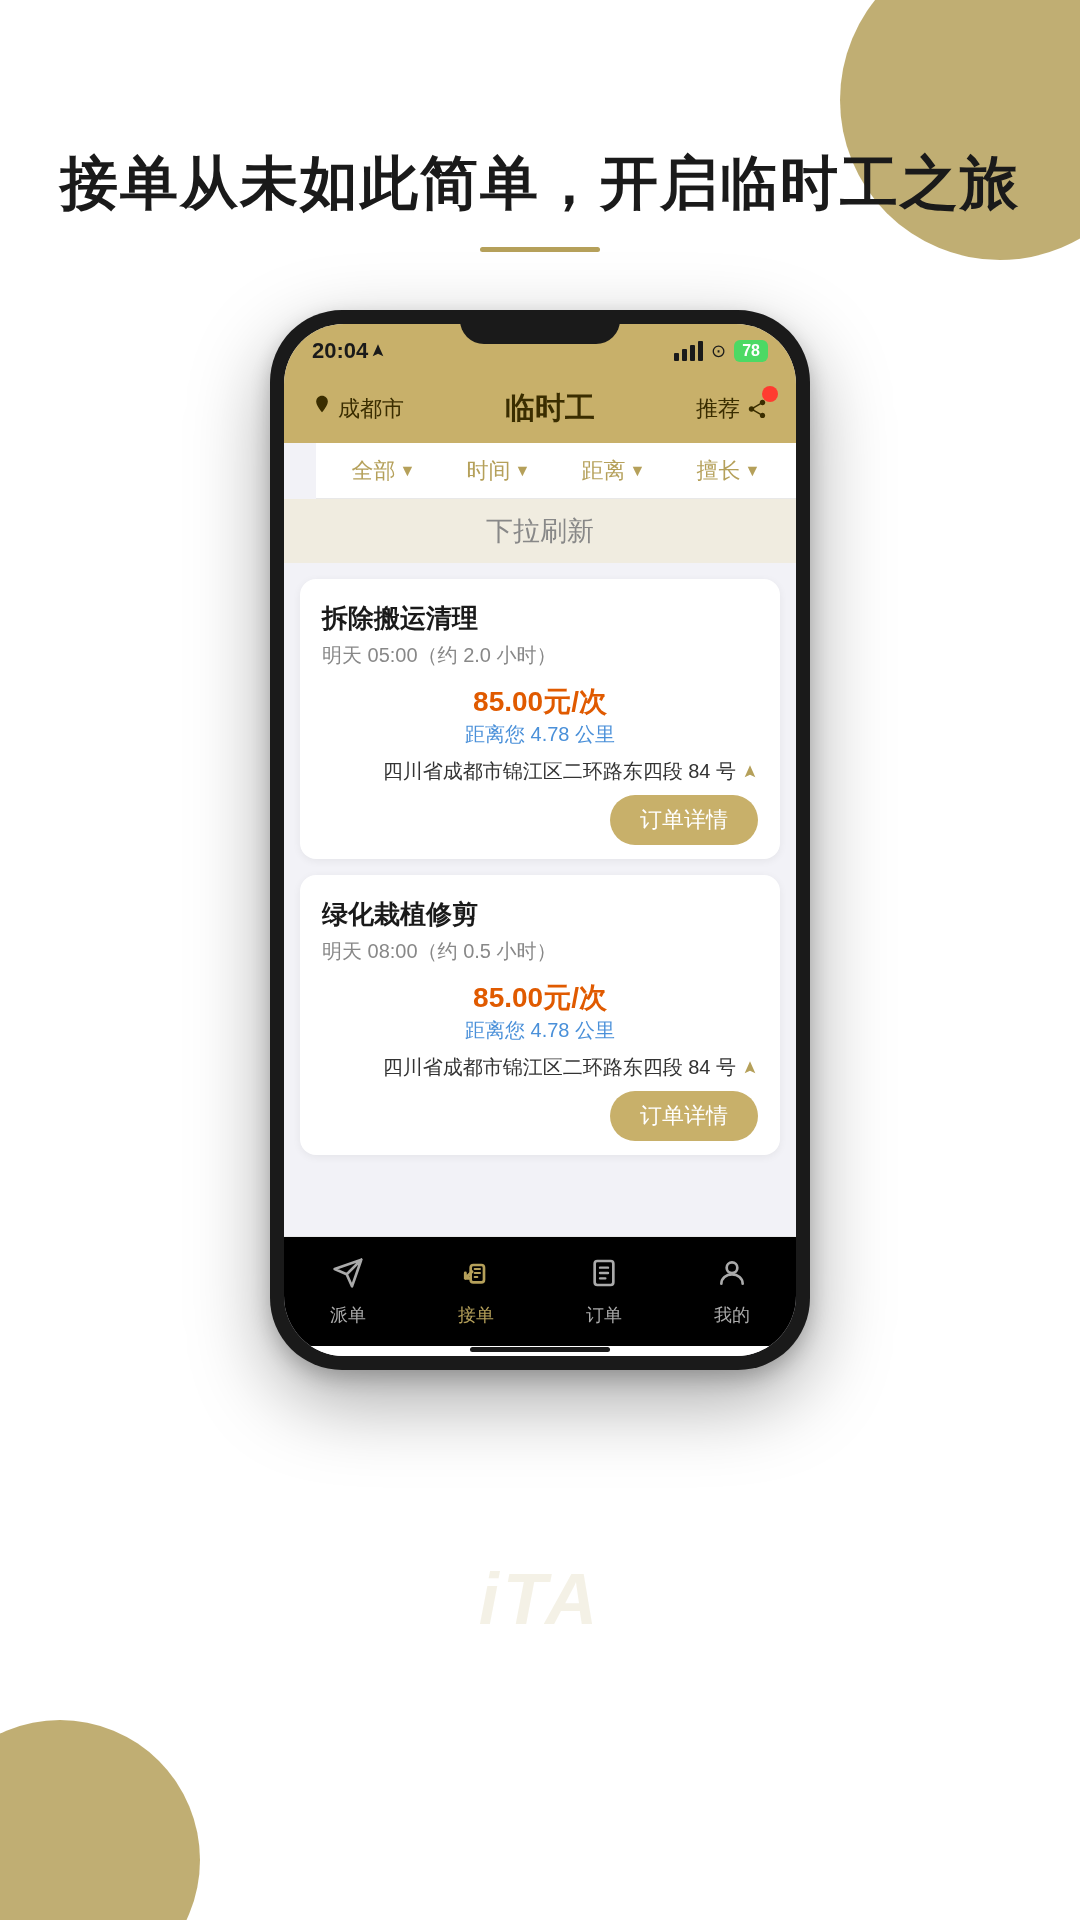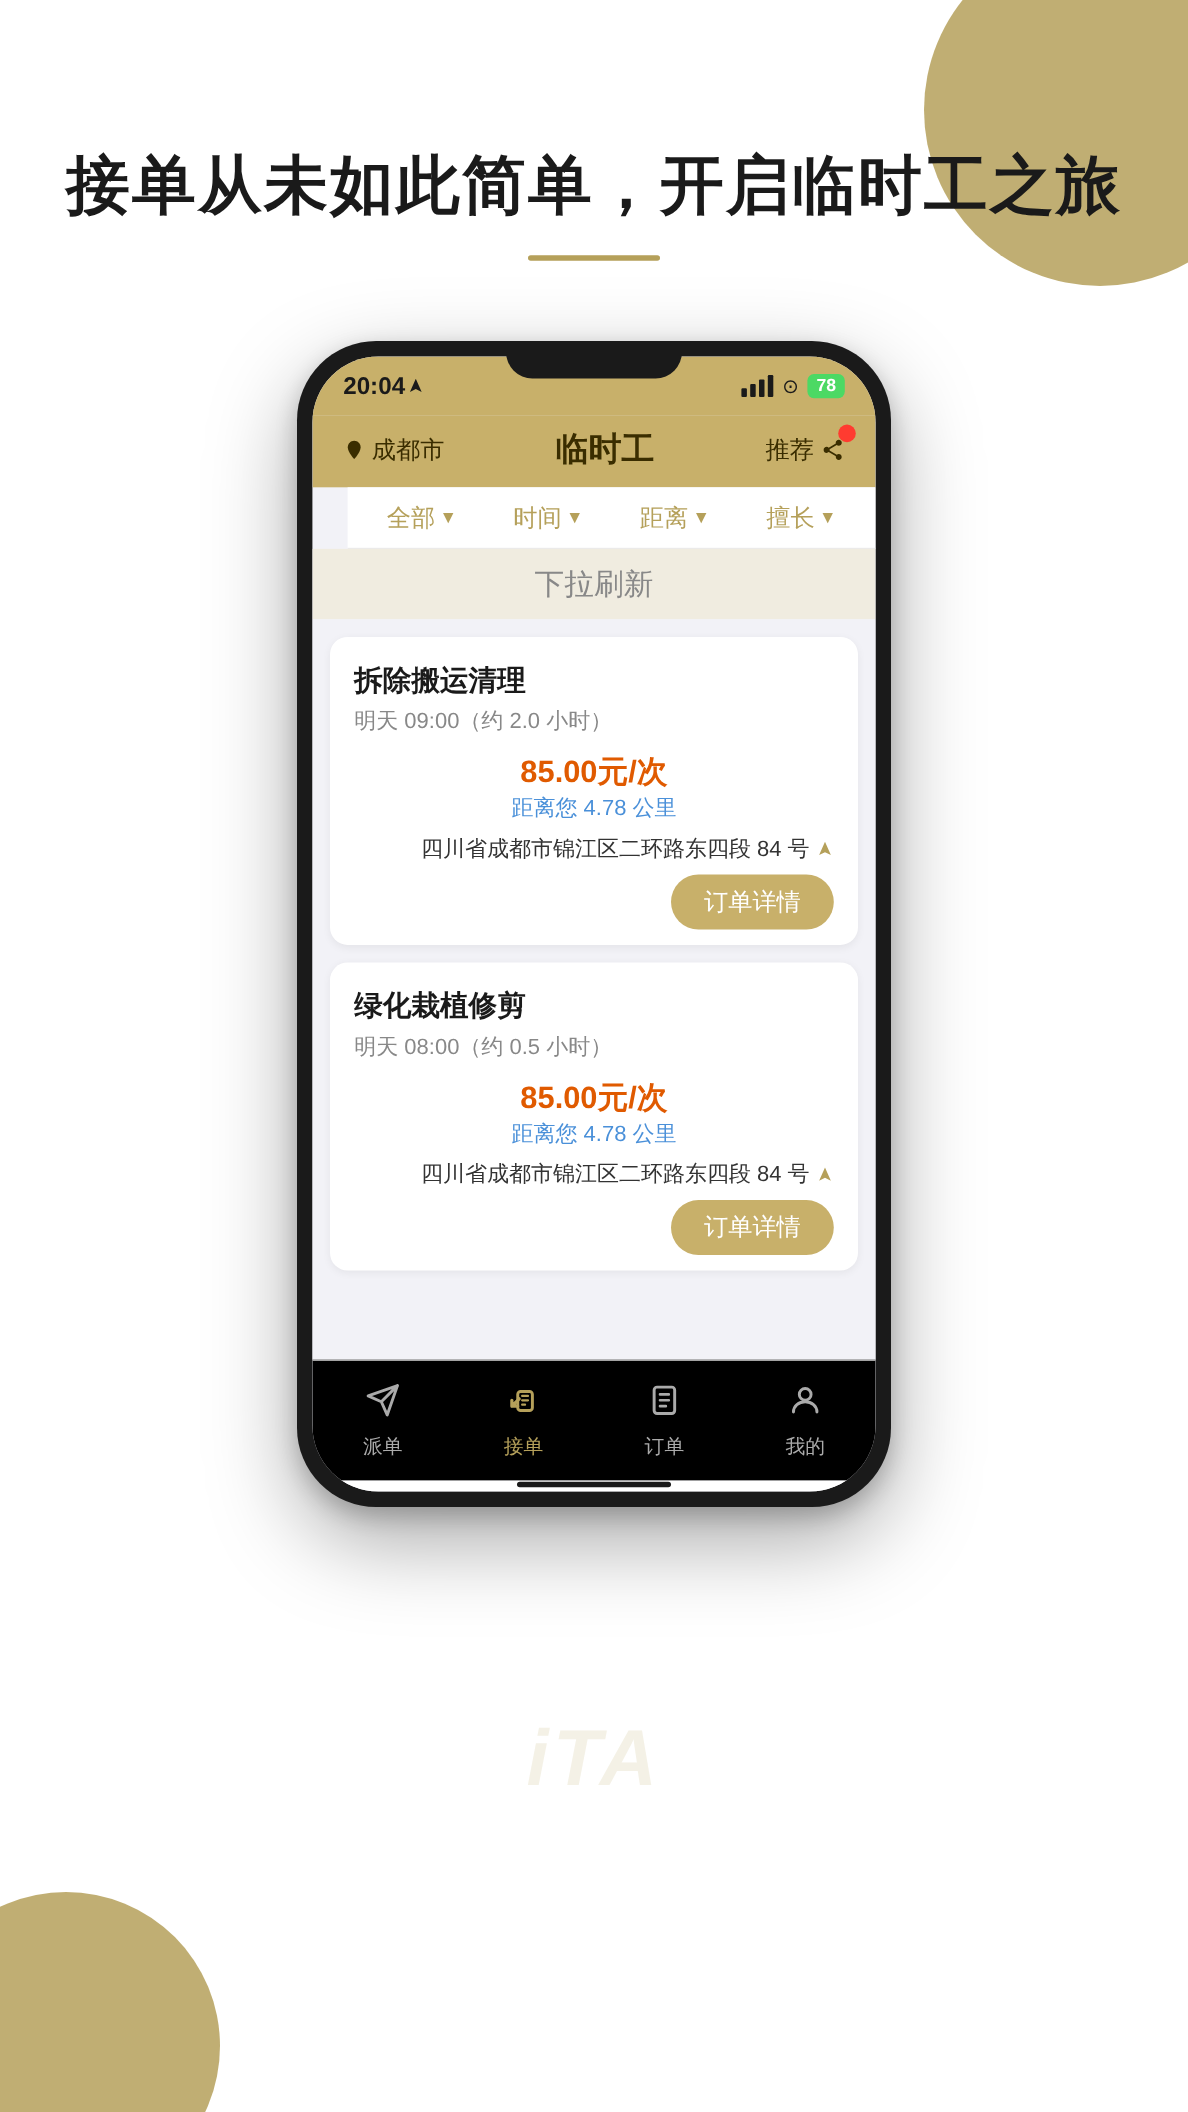--- a/index.html
+++ b/index.html
@@ -40,20 +40,21 @@
       top: 130px;
       left: 0;
       right: 0;
       text-align: center;
     }
     .headline h1 {
       font-size: 58px;
       font-weight: 900;
       color: #1a1a1a;
       letter-spacing: 2px;
+      margin-top: 15px;
     }
     .headline-underline {
       width: 120px;
       height: 5px;
       background: #b5a05a;
       margin: 24px auto 0;
       border-radius: 3px;
     }
 
     
@@ -150,21 +151,20 @@
     .app-header {
       background: #c8b06a;
       padding: 10px 28px 14px;
       display: flex;
       align-items: center;
       justify-content: space-between;
       flex-shrink: 0;
     }
     .header-location {
       display: flex;
-      align-items: center;
       gap: 6px;
       font-size: 22px;
       color: #3a2d00;
     }
     .header-title {
       font-size: 30px;
       font-weight: 700;
       color: #3a2d00;
     }
     .header-recommend {
@@ -430,21 +430,21 @@
       </div>
 
       <div class="pull-refresh">
         <span>下拉刷新</span>
       </div>
 
       <div class="cards-area">
 
         <div class="job-card">
           <div class="job-title">拆除搬运清理</div>
-          <div class="job-time">明天 09:00（约 2.0 小时）</div>
+          <div class="job-time">明天 05:00（约 2.0 小时）</div>
           <div class="job-price-row">
             <span class="job-price">85.00元/次</span>
             <span class="job-distance">距离您 4.78 公里</span>
           </div>
           <div class="job-address-row">
             <span class="job-address">
               四川省成都市锦江区二环路东四段 84 号
               <svg width="16" height="16" viewBox="0 0 24 24">
                 <path d="M12 2L20 20L12 16L4 20L12 2Z" fill="#b5a05a"></path>
               </svg>

